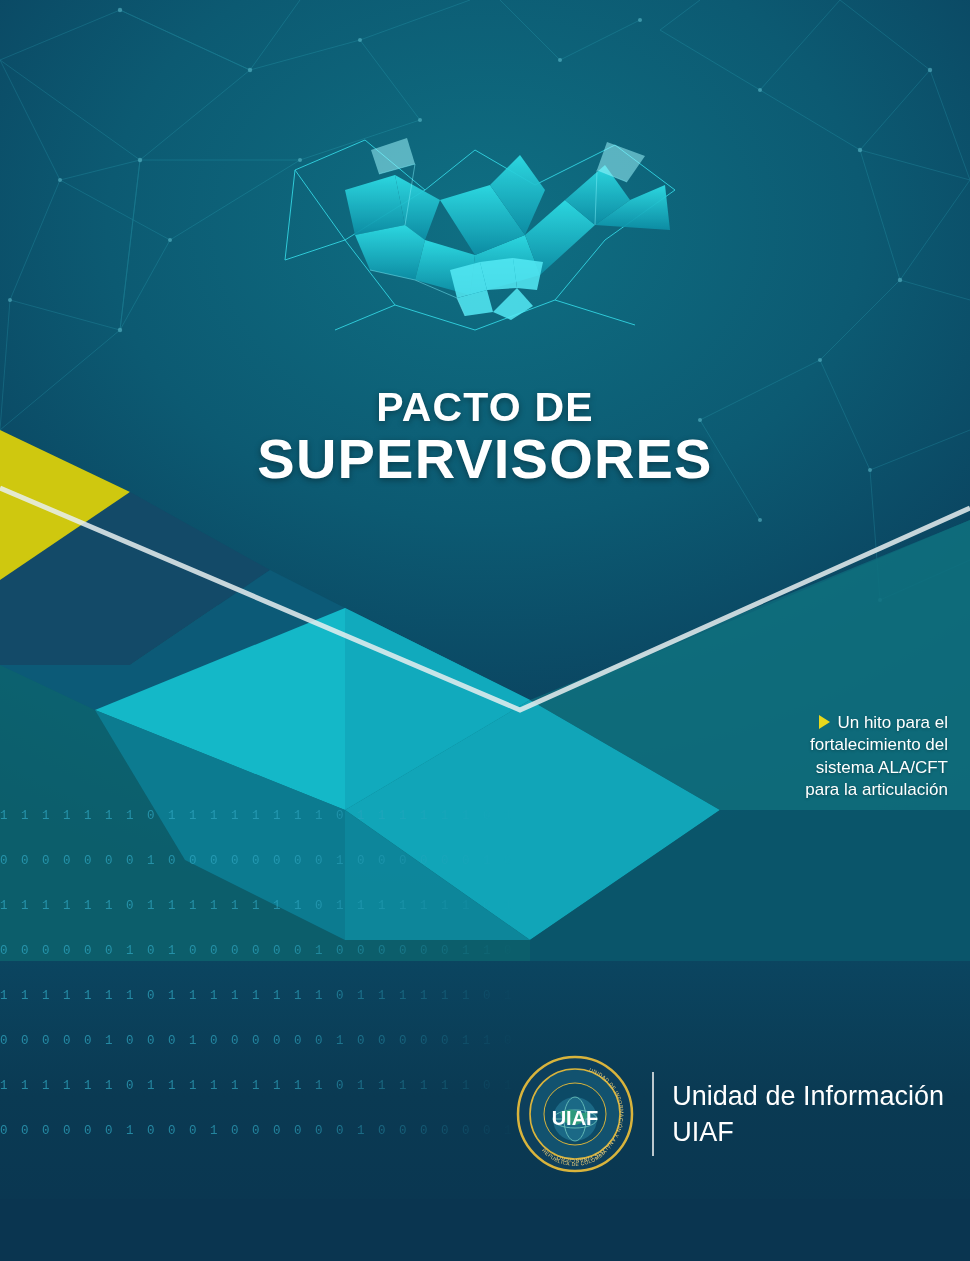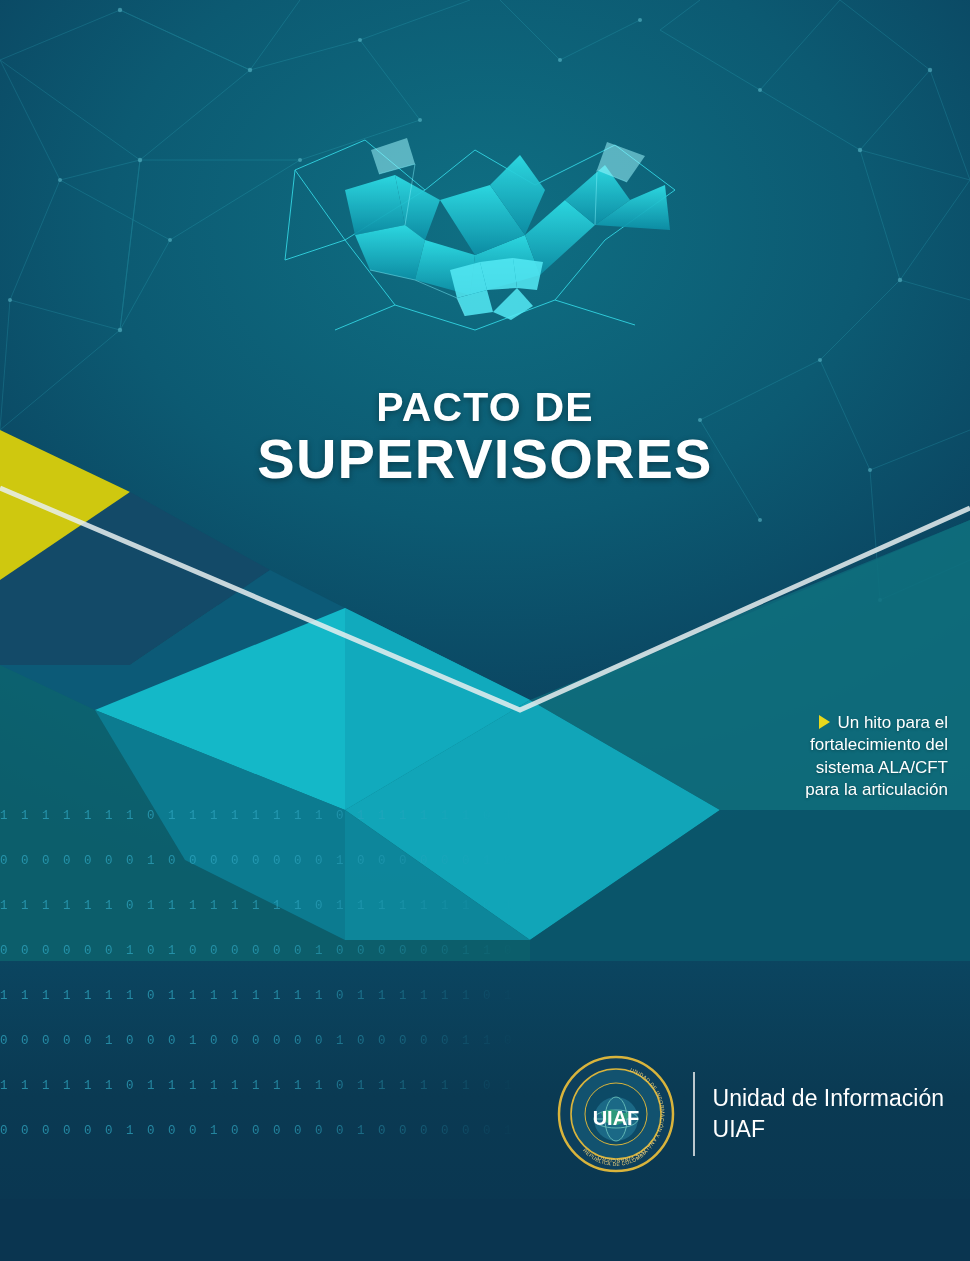--- a/index.html
+++ b/index.html
@@ -85,21 +85,21 @@
   
   .brand {
     position:absolute; right:26px; bottom:88px;
     display:flex; align-items:center; gap:18px;
   }
   .seal { width:118px; height:118px; position:relative; }
   .brand-divider {
     width:2px; height:84px; background:#cfd8dc; opacity:.9;
   }
   .brand-text {
-    color:#ffffff; font-size:23px; line-height:1.35;
+    color:#ffffff; font-size:27px; line-height:1.35;
   }
   .brand-text div { white-space:nowrap; }
 
   
   .footer-strip {
     position:absolute; left:0; bottom:0; width:970px; height:62px;
     background:#0a3550;
   }
 </style>
 </head>

